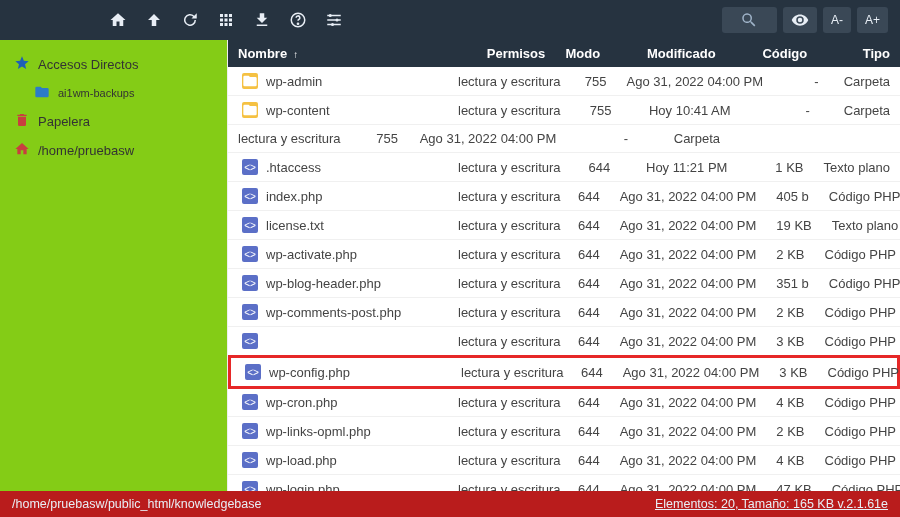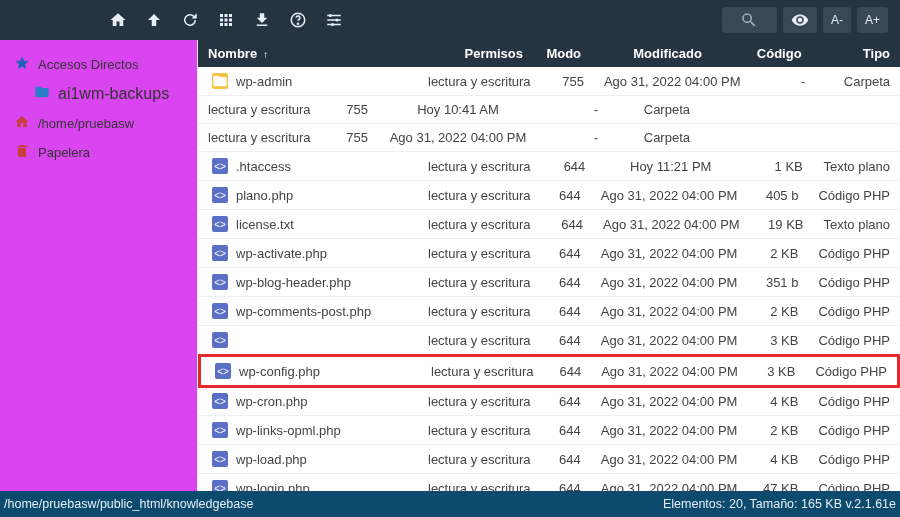--- a/index.html
+++ b/index.html
@@ -4,23 +4,23 @@
 <style>
 * { margin: 0; padding: 0; box-sizing: border-box; }
 body { font-family: -apple-system, BlinkMacSystemFont, "Segoe UI", Arial, sans-serif; font-size: 13px; background: #fff; color: #333; width: 900px; height: 517px; overflow: hidden; display: flex; flex-direction: column; }
 .toolbar { background: #263340; height: 40px; display: flex; align-items: center; padding: 0 12px; gap: 4px; }
 .toolbar-left { display: flex; gap: 4px; margin-left: 90px; }
 .toolbar-right { margin-left: auto; display: flex; gap: 6px; align-items: center; }
 .tb-btn { width: 32px; height: 32px; display: flex; align-items: center; justify-content: center; color: #e8eef5; cursor: pointer; border-radius: 3px; }
 .search-box { background: #3a4856; border-radius: 3px; width: 55px; height: 26px; display: flex; align-items: center; justify-content: center; color: #9fb3c8; }
 .badge-btn { background: #3a4856; color: #e8eef5; padding: 4px 8px; border-radius: 3px; font-size: 12px; cursor: pointer; display: flex; align-items: center; justify-content: center; min-width: 28px; height: 26px; }
 .main { flex: 1; display: flex; overflow: hidden; }
-.sidebar { width: 198px; background: #d946ef; padding: 10px 0; border-right: 1px solid #eee; }
+.sidebar { width: 228px; background: #84cc16; padding: 10px 0; border-right: 1px solid #eee; }
 .side-item { display: flex; align-items: center; padding: 5px 14px; gap: 8px; cursor: pointer; color: #333; }
-.side-item.sub { padding-left: 34px; font-size: 16px; }
+.side-item.sub { padding-left: 34px; font-size: 11px; }
 .star-icon { color: #1e5fb7; }
 .home-icon { color: #c83f3f; }
 .trash-icon { color: #c83f3f; }
 .folder-icon-sm { color: #2b7cc8; }
 .content { flex: 1; overflow: auto; }
 .table-header { background: #263340; color: #fff; display: flex; font-size: 13px; font-weight: 600; }
 .th, .td { padding: 6px 10px; }
 .col-name { flex: 1; min-width: 220px; }
 .col-perm { width: 120px; text-align: right; }
 .col-mode { width: 60px; text-align: right; }
@@ -29,22 +29,22 @@
 .col-type { width: 92px; text-align: right; }
 .row { display: flex; align-items: center; border-bottom: 1px solid #f0f0f0; font-size: 13px; color: #444; }
 .row .td { white-space: nowrap; }
 .row .col-name { display: flex; align-items: center; gap: 8px; padding-left: 14px; }
 .file-icon { width: 16px; height: 16px; display: inline-flex; align-items: center; justify-content: center; border-radius: 2px; font-size: 10px; color: #fff; flex-shrink: 0; }
 .fi-folder { background: #f5c142; }
 .fi-php { background: #5b6fc7; }
 .fi-txt { background: #5b6fc7; }
 .sort-ind { margin-left: 6px; font-size: 10px; }
 .highlight-row { border: 3px solid #e62828; margin: -1px 0; }
-.statusbar { background: #0c4a6e; color: #e8eef5; height: 26px; display: flex; align-items: center; padding: 0 4px; font-size: 12.5px; }
-.status-right { margin-left: auto; }
+.statusbar { background: #b91c1c; color: #e8eef5; height: 26px; display: flex; align-items: center; padding: 0 12px; font-size: 12.5px; }
+.status-right { margin-left: auto; text-decoration: underline; }
 svg { width: 16px; height: 16px; }
 .toolbar svg { width: 18px; height: 18px; }
 </style>
 </head>
 <body>
 
 <div class="toolbar">
   <div class="toolbar-left">
     <div class="tb-btn">
         <svg viewBox="0 0 24 24" fill="currentColor">
@@ -115,30 +115,30 @@
           </svg></span>
         <span>Accesos Directos</span>
       </div>
       <div class="side-item sub">
         <span class="folder-icon-sm"><svg viewBox="0 0 24 24" fill="currentColor">
             <path d="M10 4H4a2 2 0 0 0-2 2v12a2 2 0 0 0 2 2h16a2 2 0 0 0 2-2V8a2 2 0 0 0-2-2h-8l-2-2z"></path>
           </svg></span>
         <span>ai1wm-backups</span>
       </div>
       <div class="side-item">
+        <span class="trash-icon"><svg viewBox="0 0 24 24" fill="currentColor">
+            <path d="M6 19a2 2 0 0 0 2 2h8a2 2 0 0 0 2-2V7H6v12zM19 4h-3.5l-1-1h-5l-1 1H5v2h14V4z"></path>
+          </svg></span>
+        <span>Papelera</span>
+      </div>
+      <div class="side-item">
         <span class="home-icon"><svg viewBox="0 0 24 24" fill="currentColor">
             <path d="M10 20v-6h4v6h5v-8h3L12 3 2 12h3v8z"></path>
           </svg></span>
         <span>/home/pruebasw</span>
-      </div>
-      <div class="side-item">
-        <span class="trash-icon"><svg viewBox="0 0 24 24" fill="currentColor">
-            <path d="M6 19a2 2 0 0 0 2 2h8a2 2 0 0 0 2-2V7H6v12zM19 4h-3.5l-1-1h-5l-1 1H5v2h14V4z"></path>
-          </svg></span>
-        <span>Papelera</span>
       </div>
     </div>
   <div class="content">
     <div class="table-header">
       <div class="th col-name"><span>Nombre</span><span class="sort-ind">↑</span></div>
       <div class="th col-perm">Permisos</div>
       <div class="th col-mode">Modo</div>
       <div class="th col-mod">Modificado</div>
       <div class="th col-size">Código</div>
       <div class="th col-type">Tipo</div>
@@ -153,20 +153,28 @@
             </span>
             <span>wp-admin</span>
           </div>
           <div class="td col-perm">lectura y escritura</div>
           <div class="td col-mode">755</div>
           <div class="td col-mod">Ago 31, 2022 04:00 PM</div>
           <div class="td col-size">-</div>
           <div class="td col-type">Carpeta</div>
         </div>
         <div class="row">
+          <div class="td col-name">
+            <span class="file-icon fi-folder">
+              <svg viewBox="0 0 24 24" fill="#fff" width="12" height="12">
+                <path d="M10 4H4a2 2 0 0 0-2 2v12a2 2 0 0 0 2 2h16a2 2 0 0 0 2-2V8a2 2 0 0 0-2-2h-8l-2-2z"></path>
+              </svg>
+            </span>
+            <span>wp-content</span>
+          </div>
           <div class="td col-perm">lectura y escritura</div>
           <div class="td col-mode">755</div>
           <div class="td col-mod">Hoy 10:41 AM</div>
           <div class="td col-size">-</div>
           <div class="td col-type">Carpeta</div>
         </div>
         <div class="row">
           <div class="td col-perm">lectura y escritura</div>
           <div class="td col-mode">755</div>
           <div class="td col-mod">Ago 31, 2022 04:00 PM</div>
@@ -180,21 +188,21 @@
           </div>
           <div class="td col-perm">lectura y escritura</div>
           <div class="td col-mode">644</div>
           <div class="td col-mod">Hoy 11:21 PM</div>
           <div class="td col-size">1 KB</div>
           <div class="td col-type">Texto plano</div>
         </div>
         <div class="row">
           <div class="td col-name">
             <span class="file-icon fi-php">&lt;&gt;</span>
-            <span>plano.php</span>
+            <span>index.php</span>
           </div>
           <div class="td col-perm">lectura y escritura</div>
           <div class="td col-mode">644</div>
           <div class="td col-mod">Ago 31, 2022 04:00 PM</div>
           <div class="td col-size">405 b</div>
           <div class="td col-type">Código PHP</div>
         </div>
         <div class="row">
           <div class="td col-name">
             <span class="file-icon fi-txt">&lt;&gt;</span>

